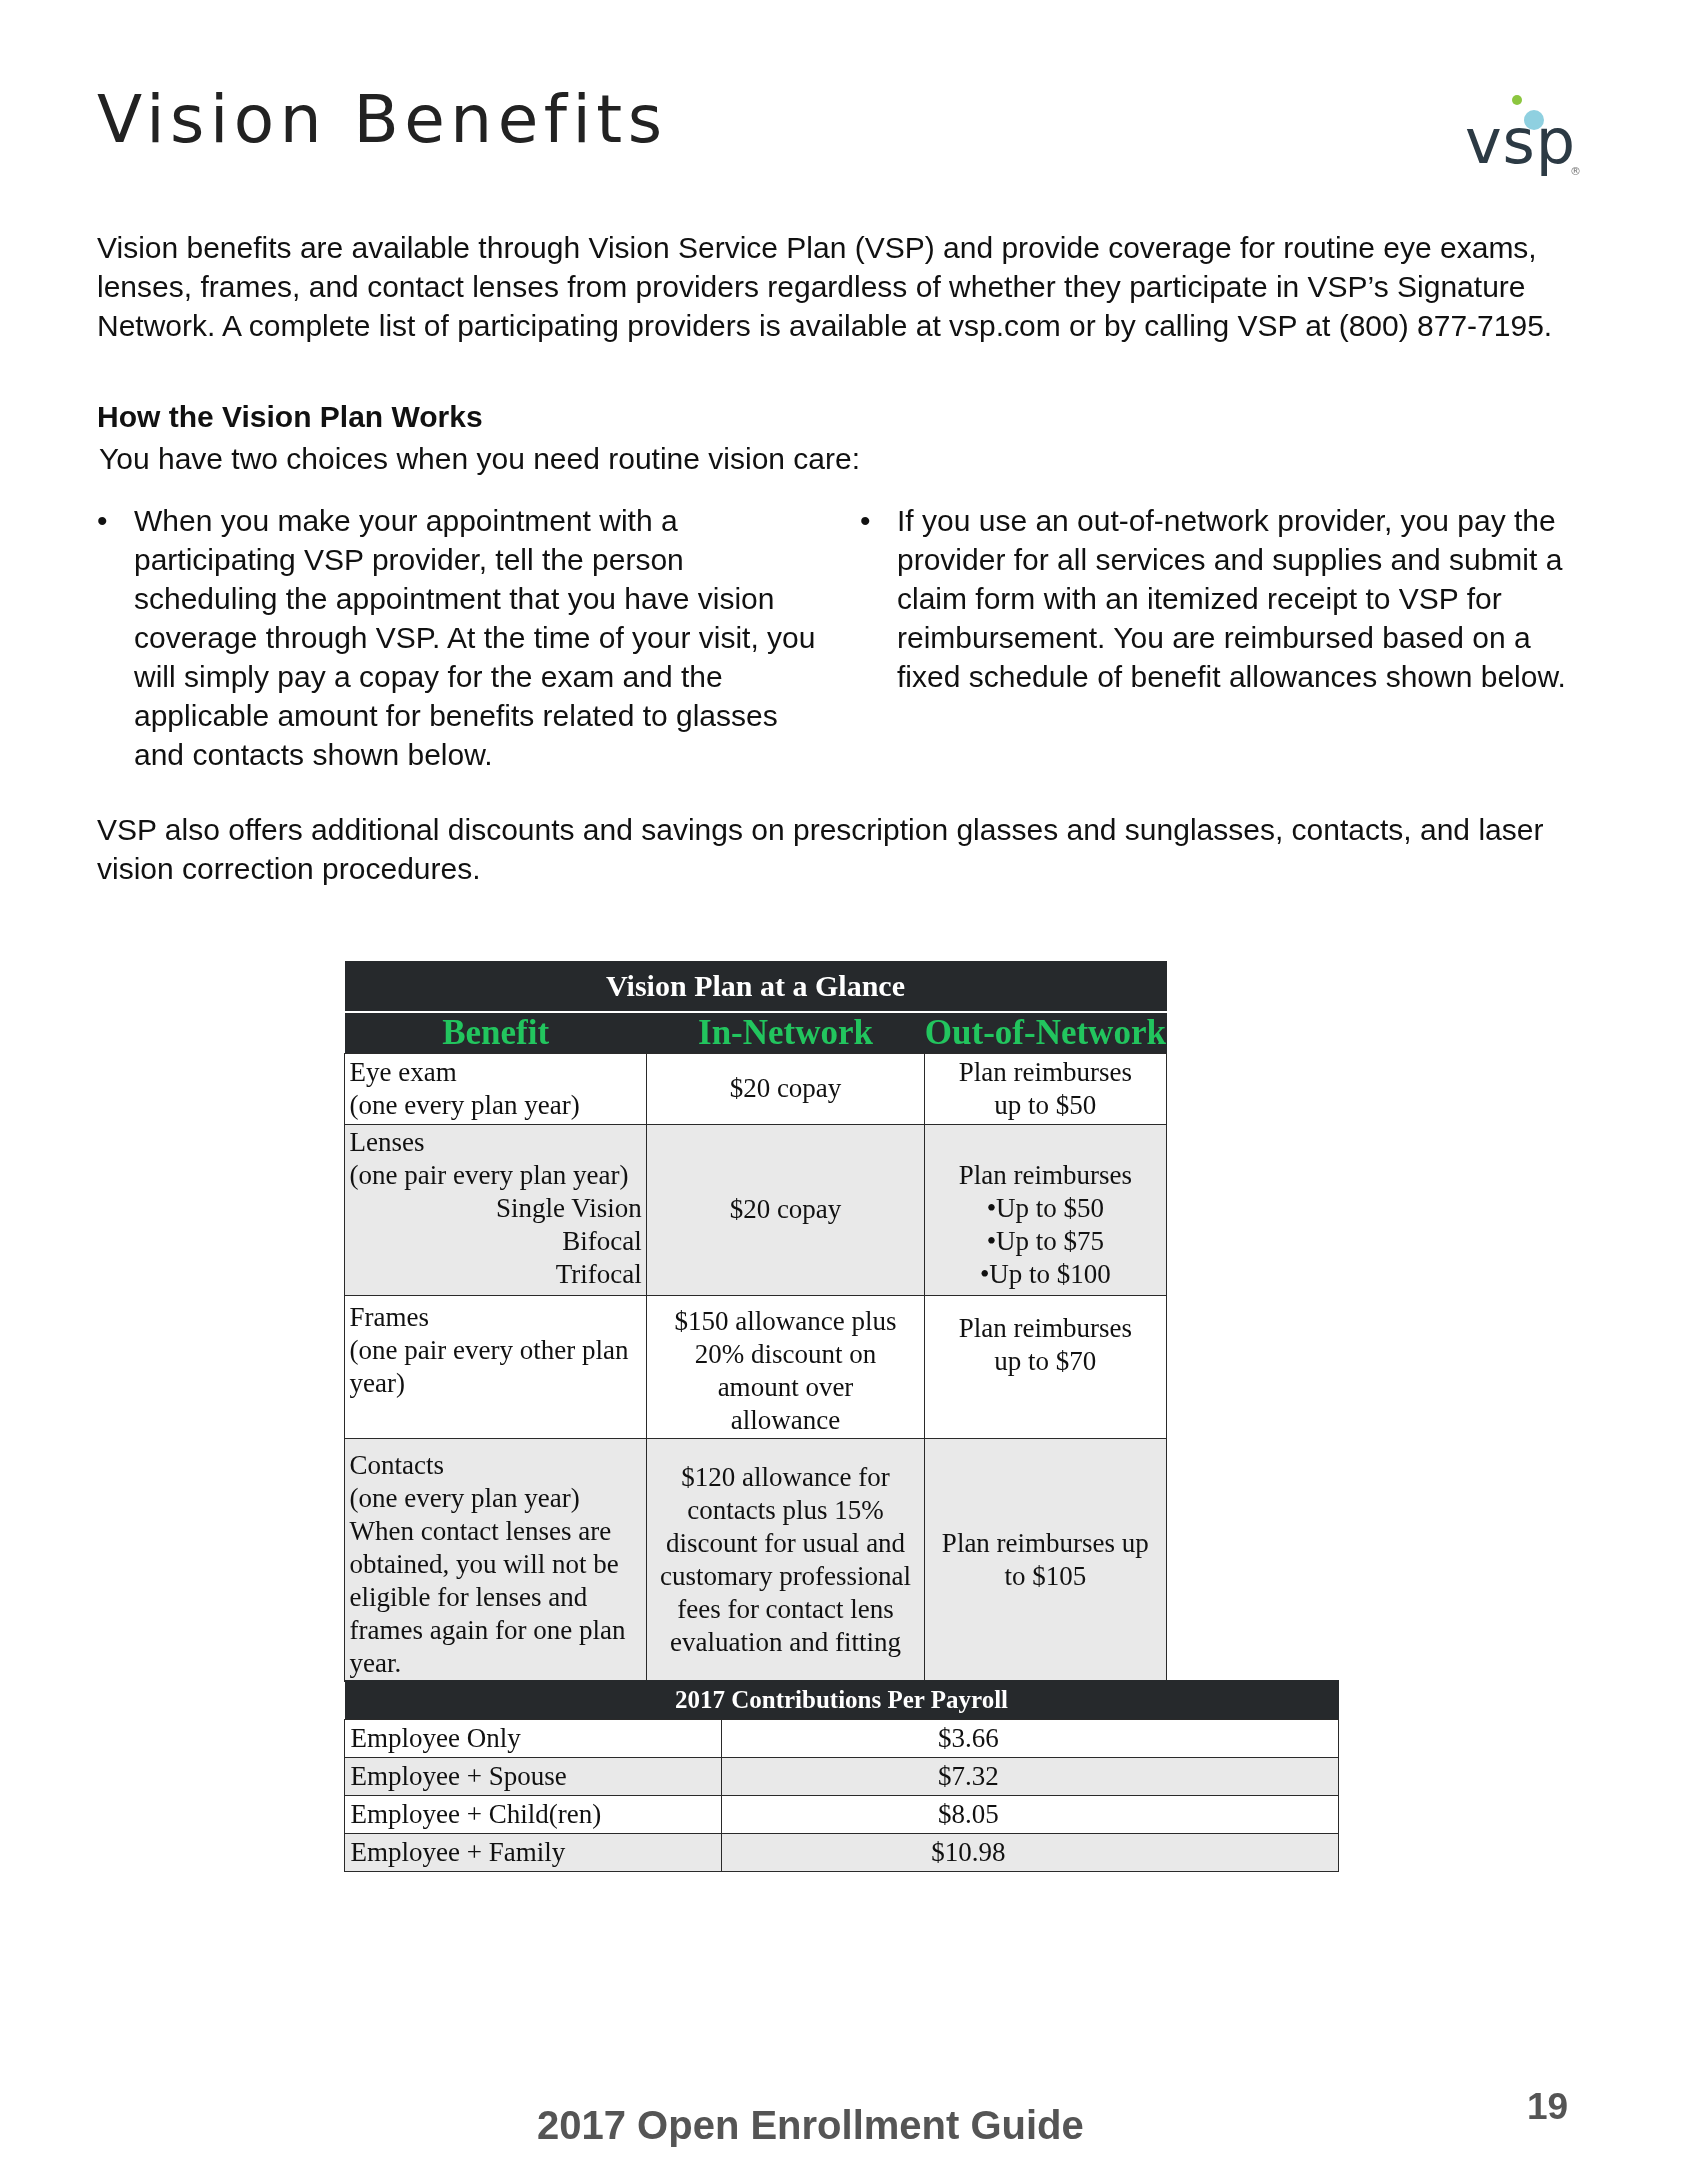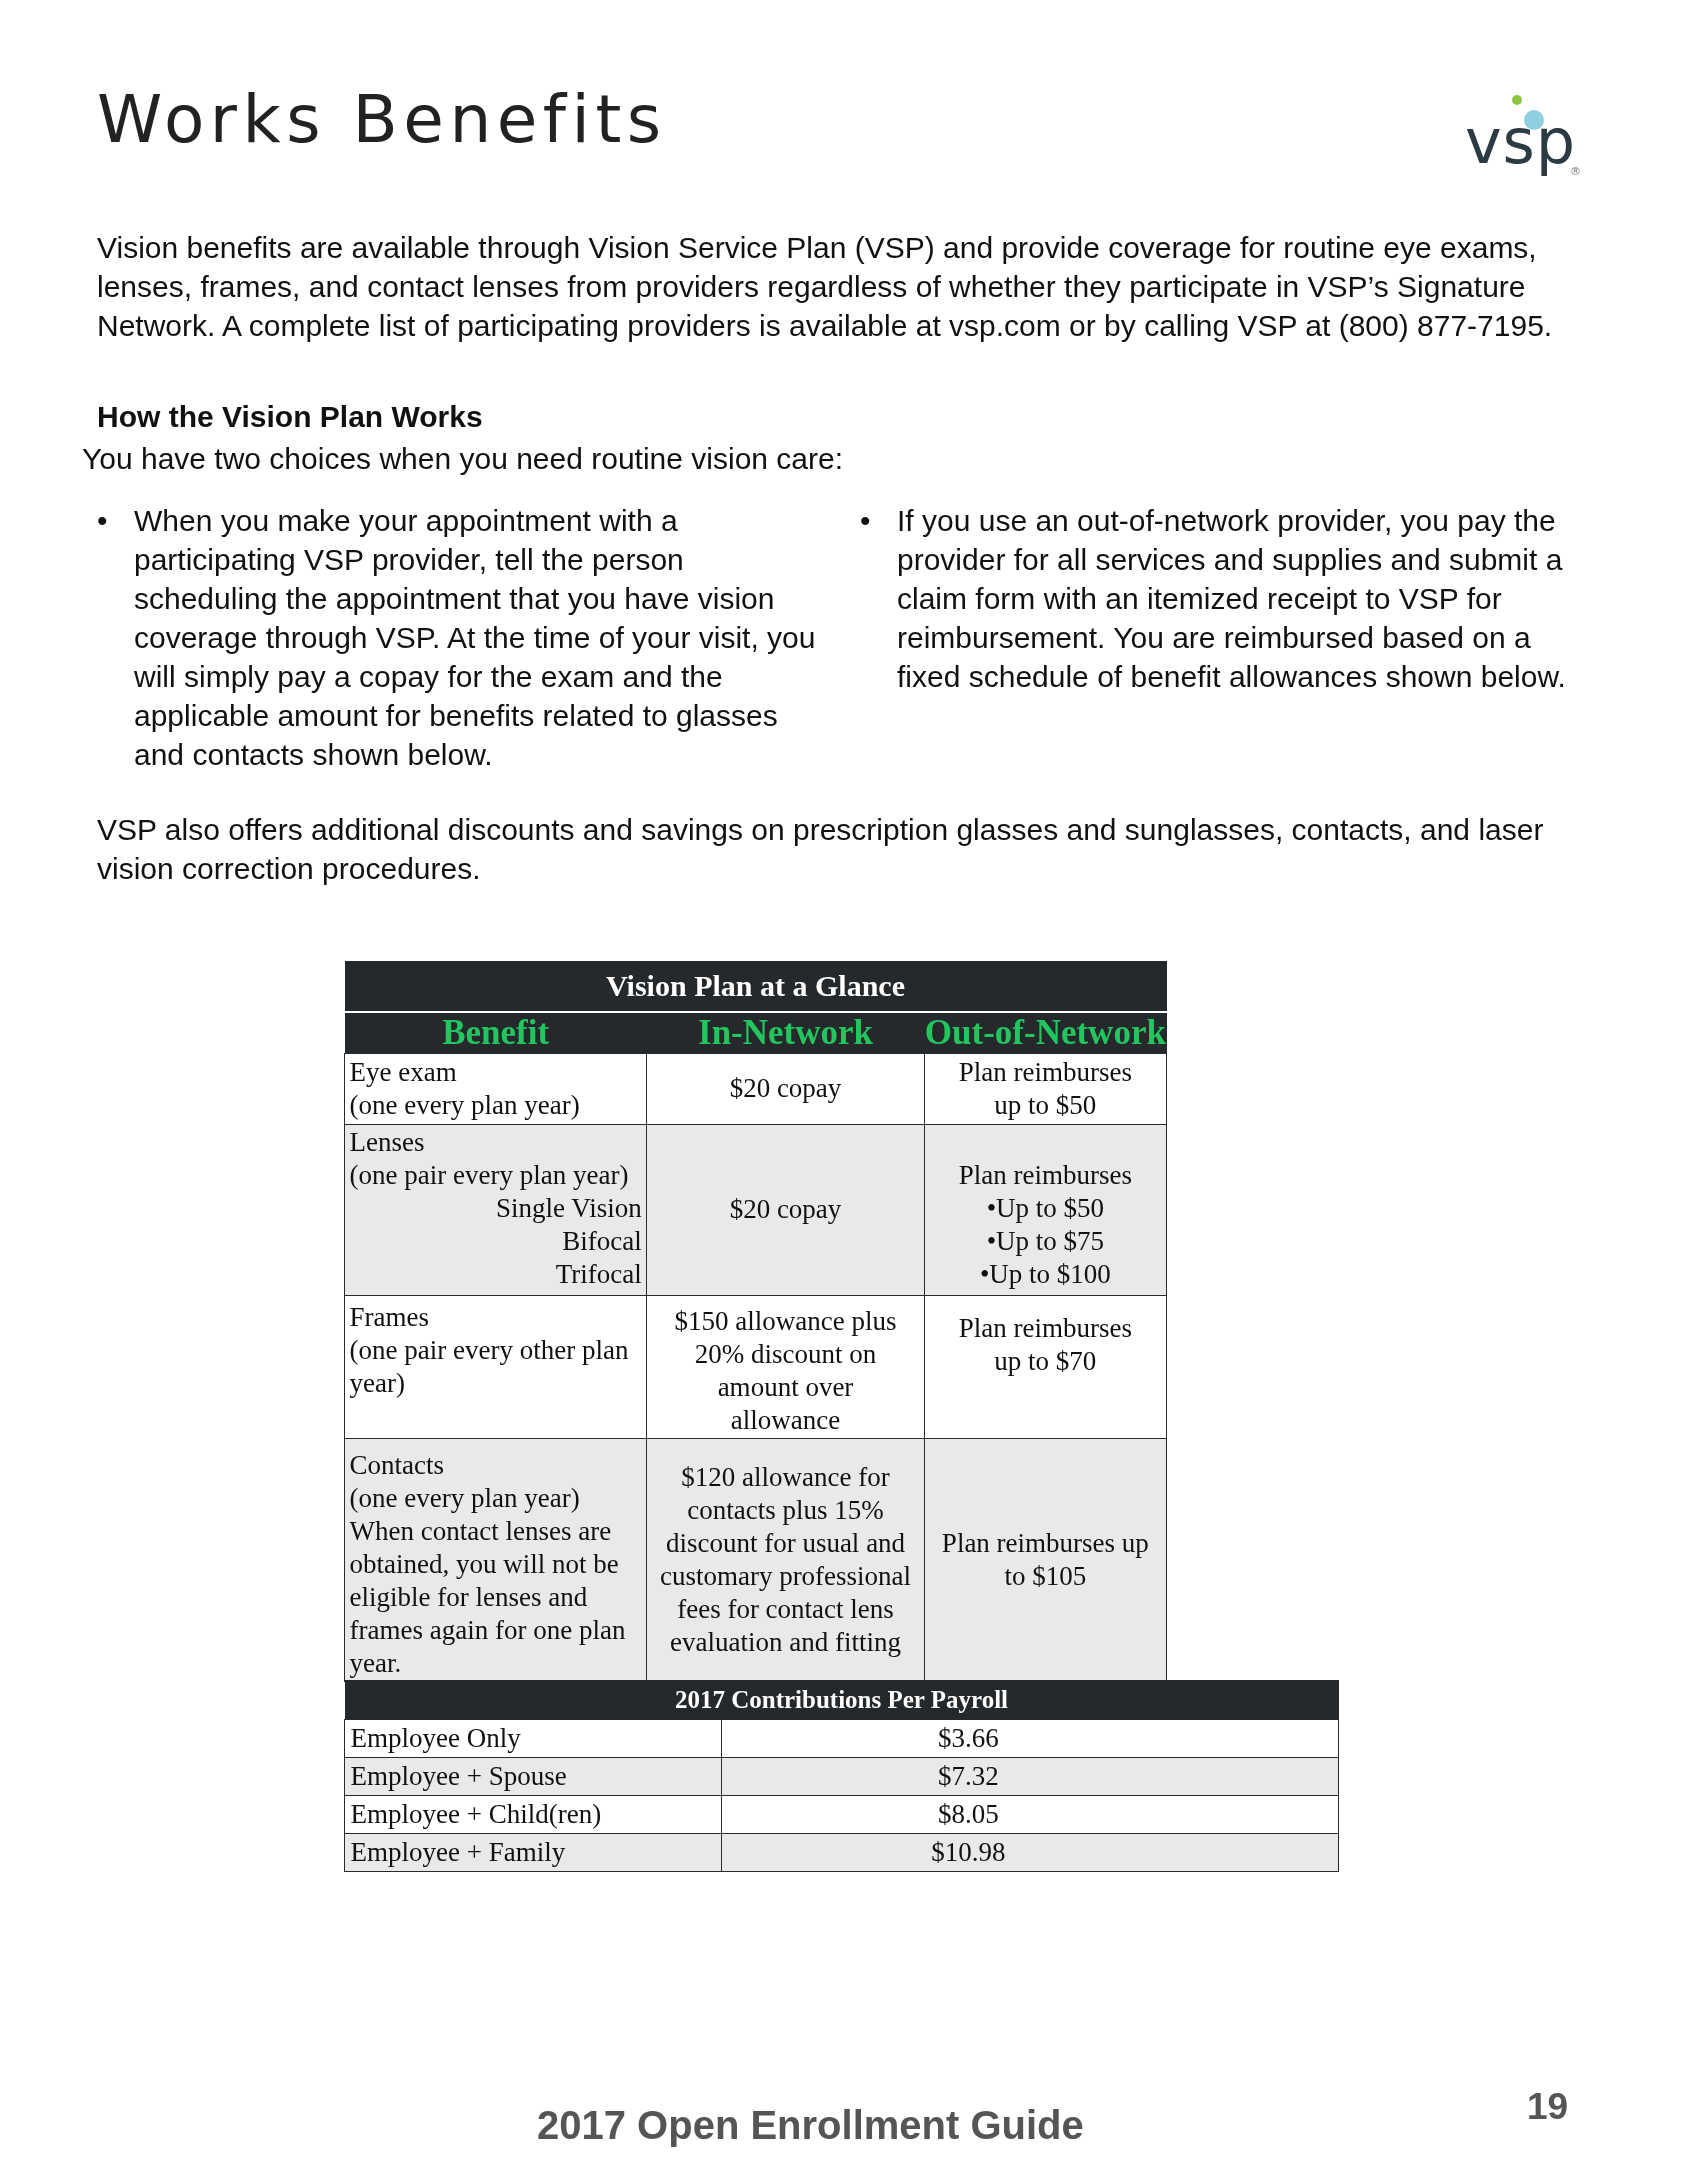--- a/index.html
+++ b/index.html
@@ -15,21 +15,21 @@
 
   .logo { position: absolute; left: 1465px; top: 92px; width: 119px; height: 101px; }
   .logo .dot-green { position: absolute; left: 47px; top: 2.8px; width: 10px; height: 10px; border-radius: 50%; background: #8cc63f; }
   .logo .dot-blue { position: absolute; left: 59px; top: 18.4px; width: 20px; height: 20px; border-radius: 50%; background: #8fd0e0; }
   .logo .word { position: absolute; left: 0; top: 13px; font-family: "DejaVu Sans", sans-serif; font-size: 62px; color: #2c3a44; letter-spacing: 0.9px; font-weight: normal; }
   .logo .reg { position: absolute; left: 105px; top: 73px; font-size: 11px; color: #777; font-family: "DejaVu Sans", sans-serif; }
 
   .body-text { position: absolute; font-family: "Liberation Sans", sans-serif; font-size: 30px; line-height: 39px; color: #111; }
   #intro { left: 97px; top: 228px; width: 1506px; }
   #section-heading { position: absolute; left: 97px; top: 400px; font-family: "Liberation Sans", sans-serif; font-weight: bold; font-size: 30px; color: #111; }
-  #section-sub { left: 82px; top: 439px; }
+  #section-sub { left: 99px; top: 439px; }
 
   .bullet-col { position: absolute; top: 501px; font-family: "Liberation Sans", sans-serif; font-size: 30px; line-height: 39px; color: #111; }
   #bullet-left { left: 97px; width: 725px; }
   #bullet-right { left: 860px; width: 725px; }
   .bullet-col .b { position: absolute; left: 0; top: 0; }
   .bullet-col .t { margin-left: 37px; }
   #bullet-right .t { margin-left: 37px; }
 
   #closing { left: 97px; top: 810px; width: 1506px; }
 
@@ -49,21 +49,21 @@
   .contrib td { border: 1.8px solid #2a2a2a; padding: 0 5.5px; height: 37px; }
   .contrib tr.alt td { background: #e9e9e9; }
   .contrib td.amt { text-align: center; padding-right: 129px; }
 
   #footer-title { position: absolute; left: 537px; top: 2103px; font-family: "Liberation Sans", sans-serif; font-weight: bold; font-size: 40px; color: #555; }
   #page-number { position: absolute; left: 1527px; top: 2086px; font-family: "Liberation Sans", sans-serif; font-weight: bold; font-size: 37px; color: #555; }
 </style>
 </head>
 <body>
 
-<div id="page-title">Works Benefits</div>
+<div id="page-title">Vision Benefits</div>
 
 <div class="logo">
   <div class="dot-green"></div>
   <div class="dot-blue"></div>
   <div class="word">vsp</div>
   <div class="reg">®</div>
 </div>
 
 <div id="intro" class="body-text">Vision benefits are available through Vision Service Plan (VSP) and provide coverage for routine eye exams, lenses, frames, and contact lenses from providers regardless of whether they participate in VSP’s Signature Network.  A complete list of participating providers is available at vsp.com or by calling VSP at (800) 877-7195.</div>
 

